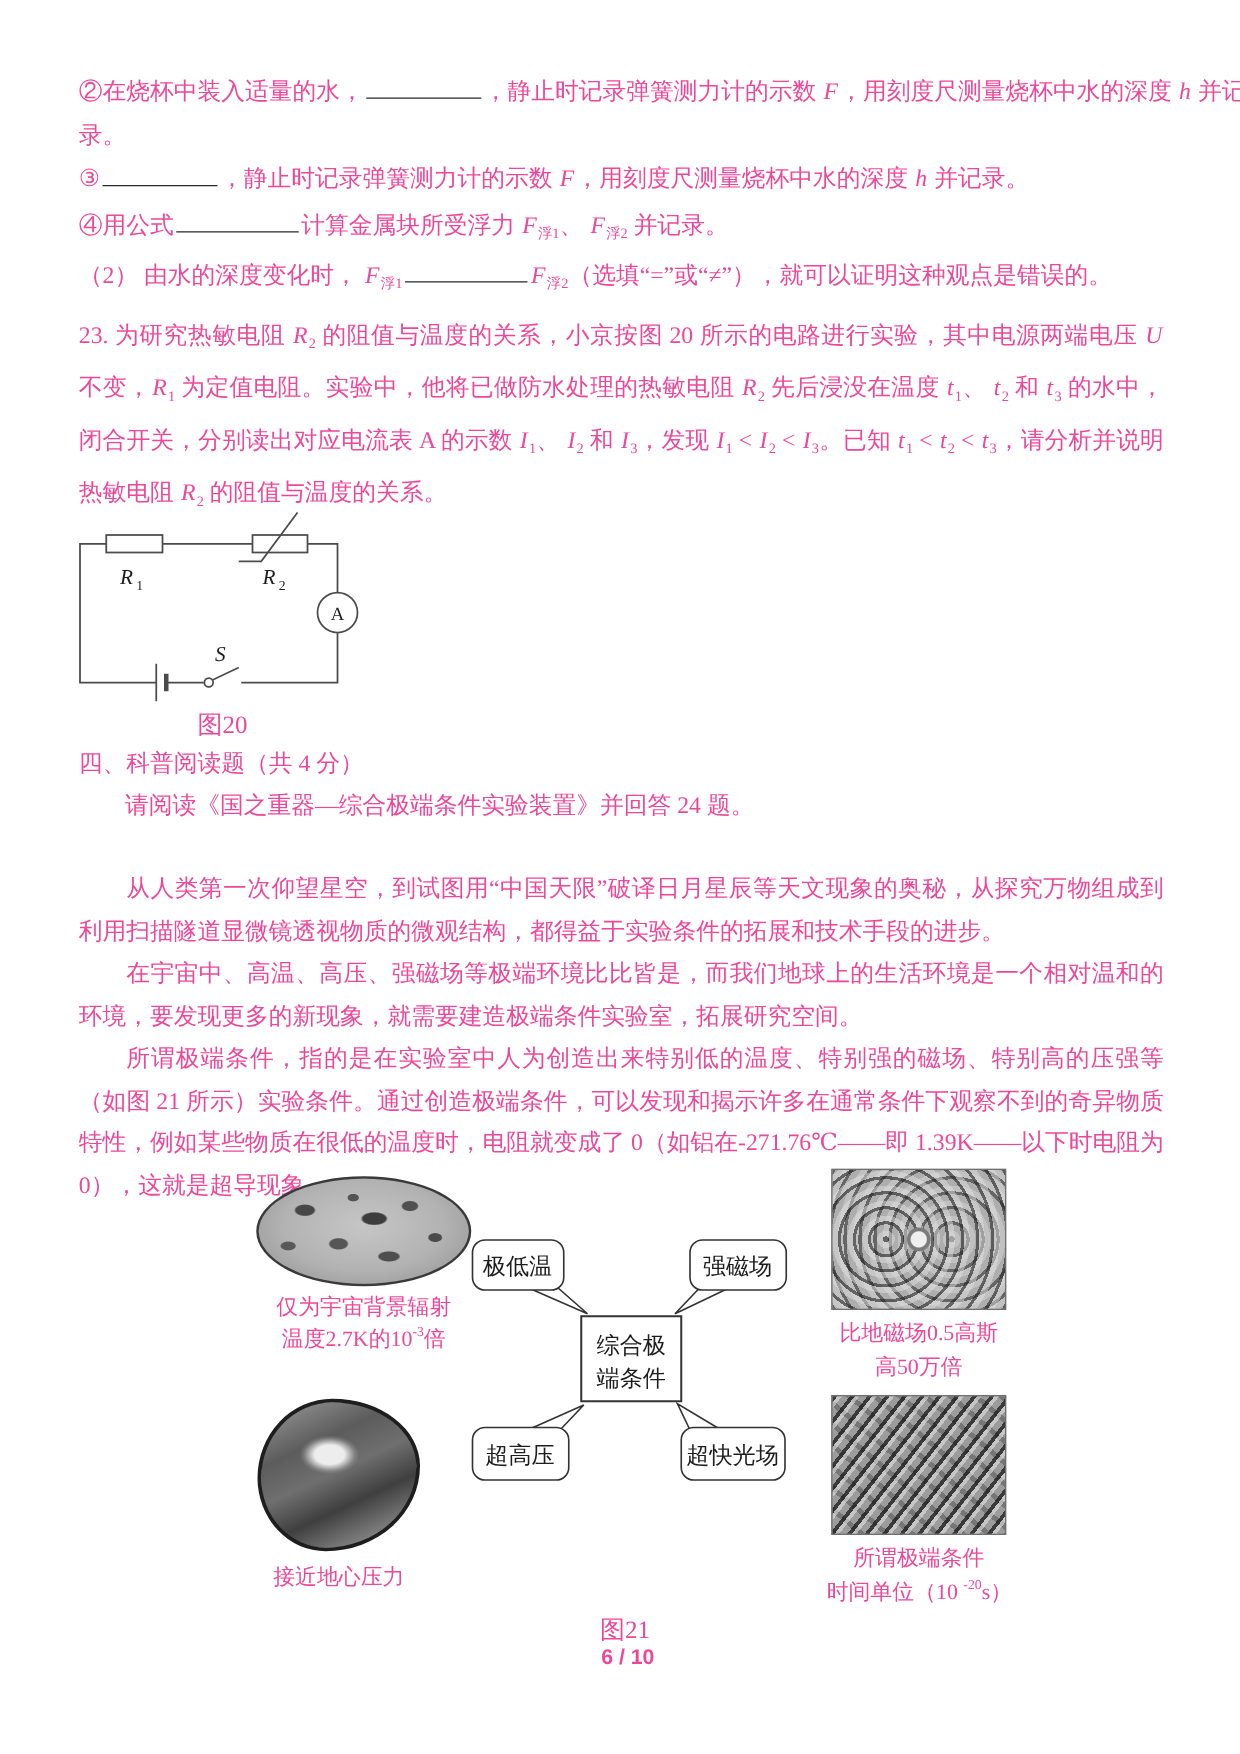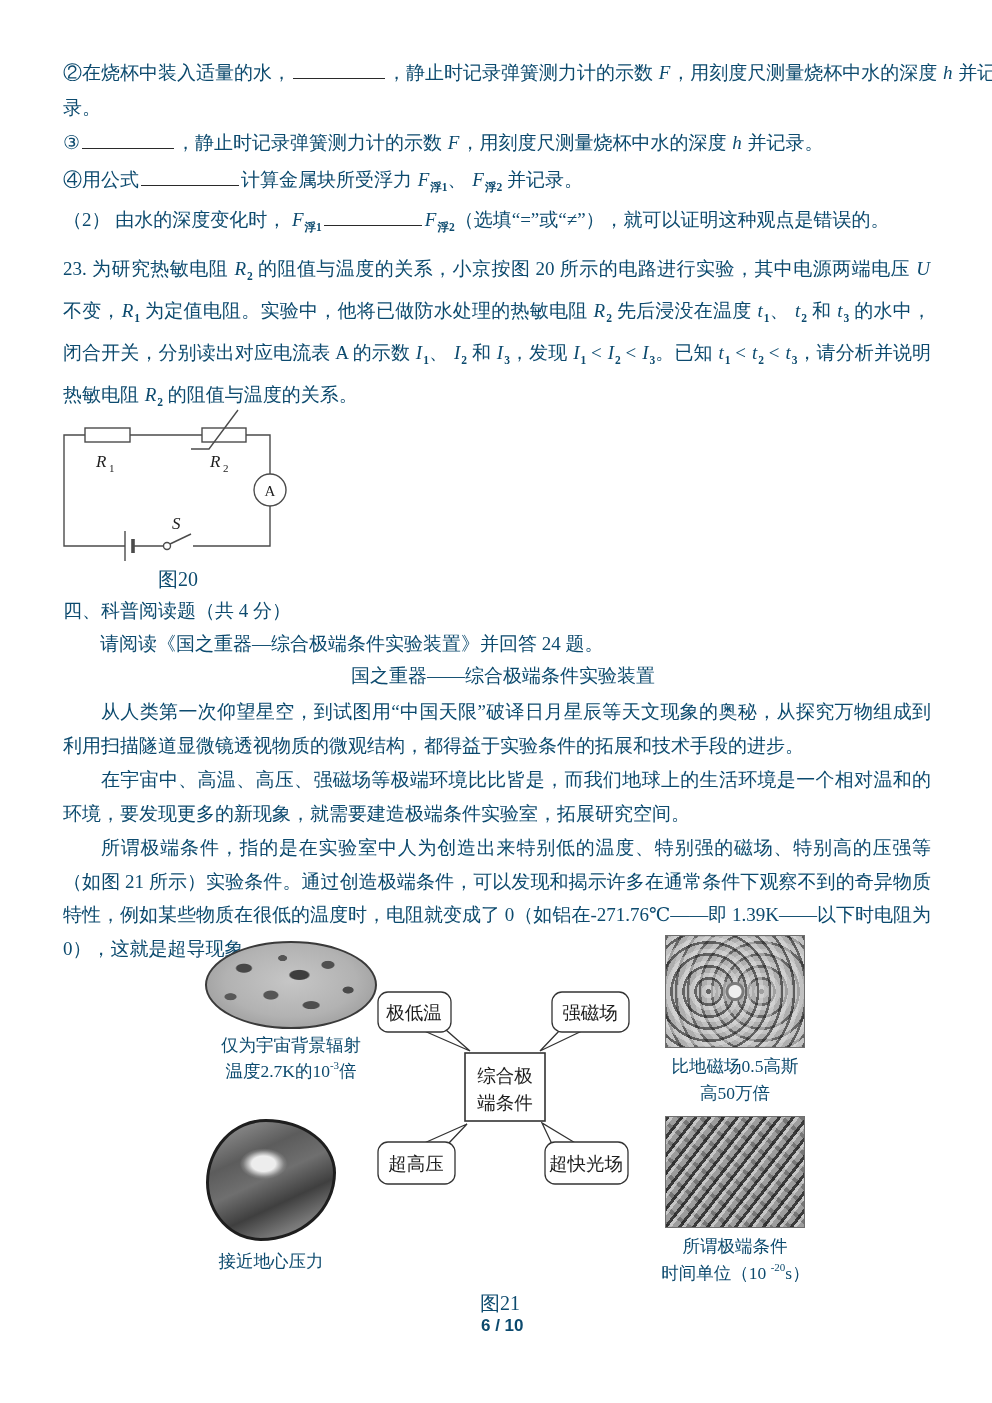--- a/index.html
+++ b/index.html
@@ -1,29 +1,29 @@
 <!DOCTYPE html>
 <html><head>
 <meta charset="utf-8">
 <style>
   html,body{margin:0;padding:0;background:#ffffff;}
   .page{
     position:relative;width:992px;height:1403px;background:#ffffff;
     font-family:"Liberation Serif","DejaVu Serif",serif;
-    color:#0c4a6e;overflow:hidden;
+    color:#ec4899;overflow:hidden;
   }
   .line{position:absolute;left:63px;width:880px;font-size:19px;white-space:nowrap;}
   .para{position:absolute;left:63px;width:868px;font-size:19px;line-height:33.5px;
         text-align:justify;text-indent:2em;}
   .q23para{position:absolute;left:63px;width:868px;font-size:19px;line-height:42px;
         text-align:justify;text-indent:0;}
   .center{text-align:center;white-space:normal;}
   .indent{left:100px;}
   .var{font-family:"Liberation Serif","DejaVu Serif",serif;font-style:italic;padding:0 1px;}
-  sub{font-size:11.5px;line-height:0;font-weight:bold;}
+  sub{font-size:11.5px;line-height:0;}
   sup{font-size:11px;line-height:0;position:relative;top:-1px;}
   .blank{display:inline-block;border-bottom:1.2px solid #2a2a2a;height:17px;
          vertical-align:baseline;margin:0 2px;}
   .figcap{position:absolute;font-size:20px;white-space:nowrap;}
   .imgcap{position:absolute;font-size:17.5px;text-align:center;white-space:nowrap;}
   svg text{font-family:"Liberation Serif","DejaVu Serif",serif;fill:#1d1d1d;}
   svg .cvar{font-style:italic;font-size:17px;}
   svg .csub{font-size:11px;}
   svg .bubtxt{font-size:18.5px;}
   .photo{position:absolute;box-sizing:border-box;}
@@ -96,21 +96,20 @@
     <text class="csub" x="49" y="67">1</text>
     <text class="cvar" x="150" y="62">R</text>
     <text class="csub" x="163" y="67">2</text>
     <text class="cvar" x="112" y="124">S</text>
     <text x="210" y="91" text-anchor="middle" font-size="15">A</text>
   </svg>
   <div class="figcap" style="left:158px;top:566px">图20</div>
 
   <div class="line" style="top:598px">四、科普阅读题（共 4 分）</div>
   <div class="line indent" style="top:631px">请阅读《国之重器—综合极端条件实验装置》并回答 24 题。</div>
-  <div class="line center" style="top:663px">国之重器——综合极端条件实验装置</div>
   <div class="para" style="top:763px">在宇宙中、高温、高压、强磁场等极端环境比比皆是，而我们地球上的生活环境是一个相对温和的环境，要发现更多的新现象，就需要建造极端条件实验室，拓展研究空间。</div>
   <div class="para" style="top:695px">从人类第一次仰望星空，到试图用“中国天限”破译日月星辰等天文现象的奥秘，从探究万物组成到利用扫描隧道显微镜透视物质的微观结构，都得益于实验条件的拓展和技术手段的进步。</div>
   <div class="para" style="top:831px">所谓极端条件，指的是在实验室中人为创造出来特别低的温度、特别强的磁场、特别高的压强等（如图 21 所示）实验条件。通过创造极端条件，可以发现和揭示许多在通常条件下观察不到的奇异物质特性，例如某些物质在很低的温度时，电阻就变成了 0（如铝在-271.76℃——即 1.39K——以下时电阻为 0），这就是超导现象。</div>
 
   <div class="photo photo-cmb"></div>
   <div class="imgcap" style="left:203px;top:1033px;width:176px">仅为宇宙背景辐射</div>
   <div class="imgcap" style="left:203px;top:1059px;width:176px">温度2.7K的10<sup>-3</sup>倍</div>
 
   <div class="photo photo-magnet"></div>
   <div class="imgcap" style="left:655px;top:1054px;width:160px">比地磁场0.5高斯</div>

